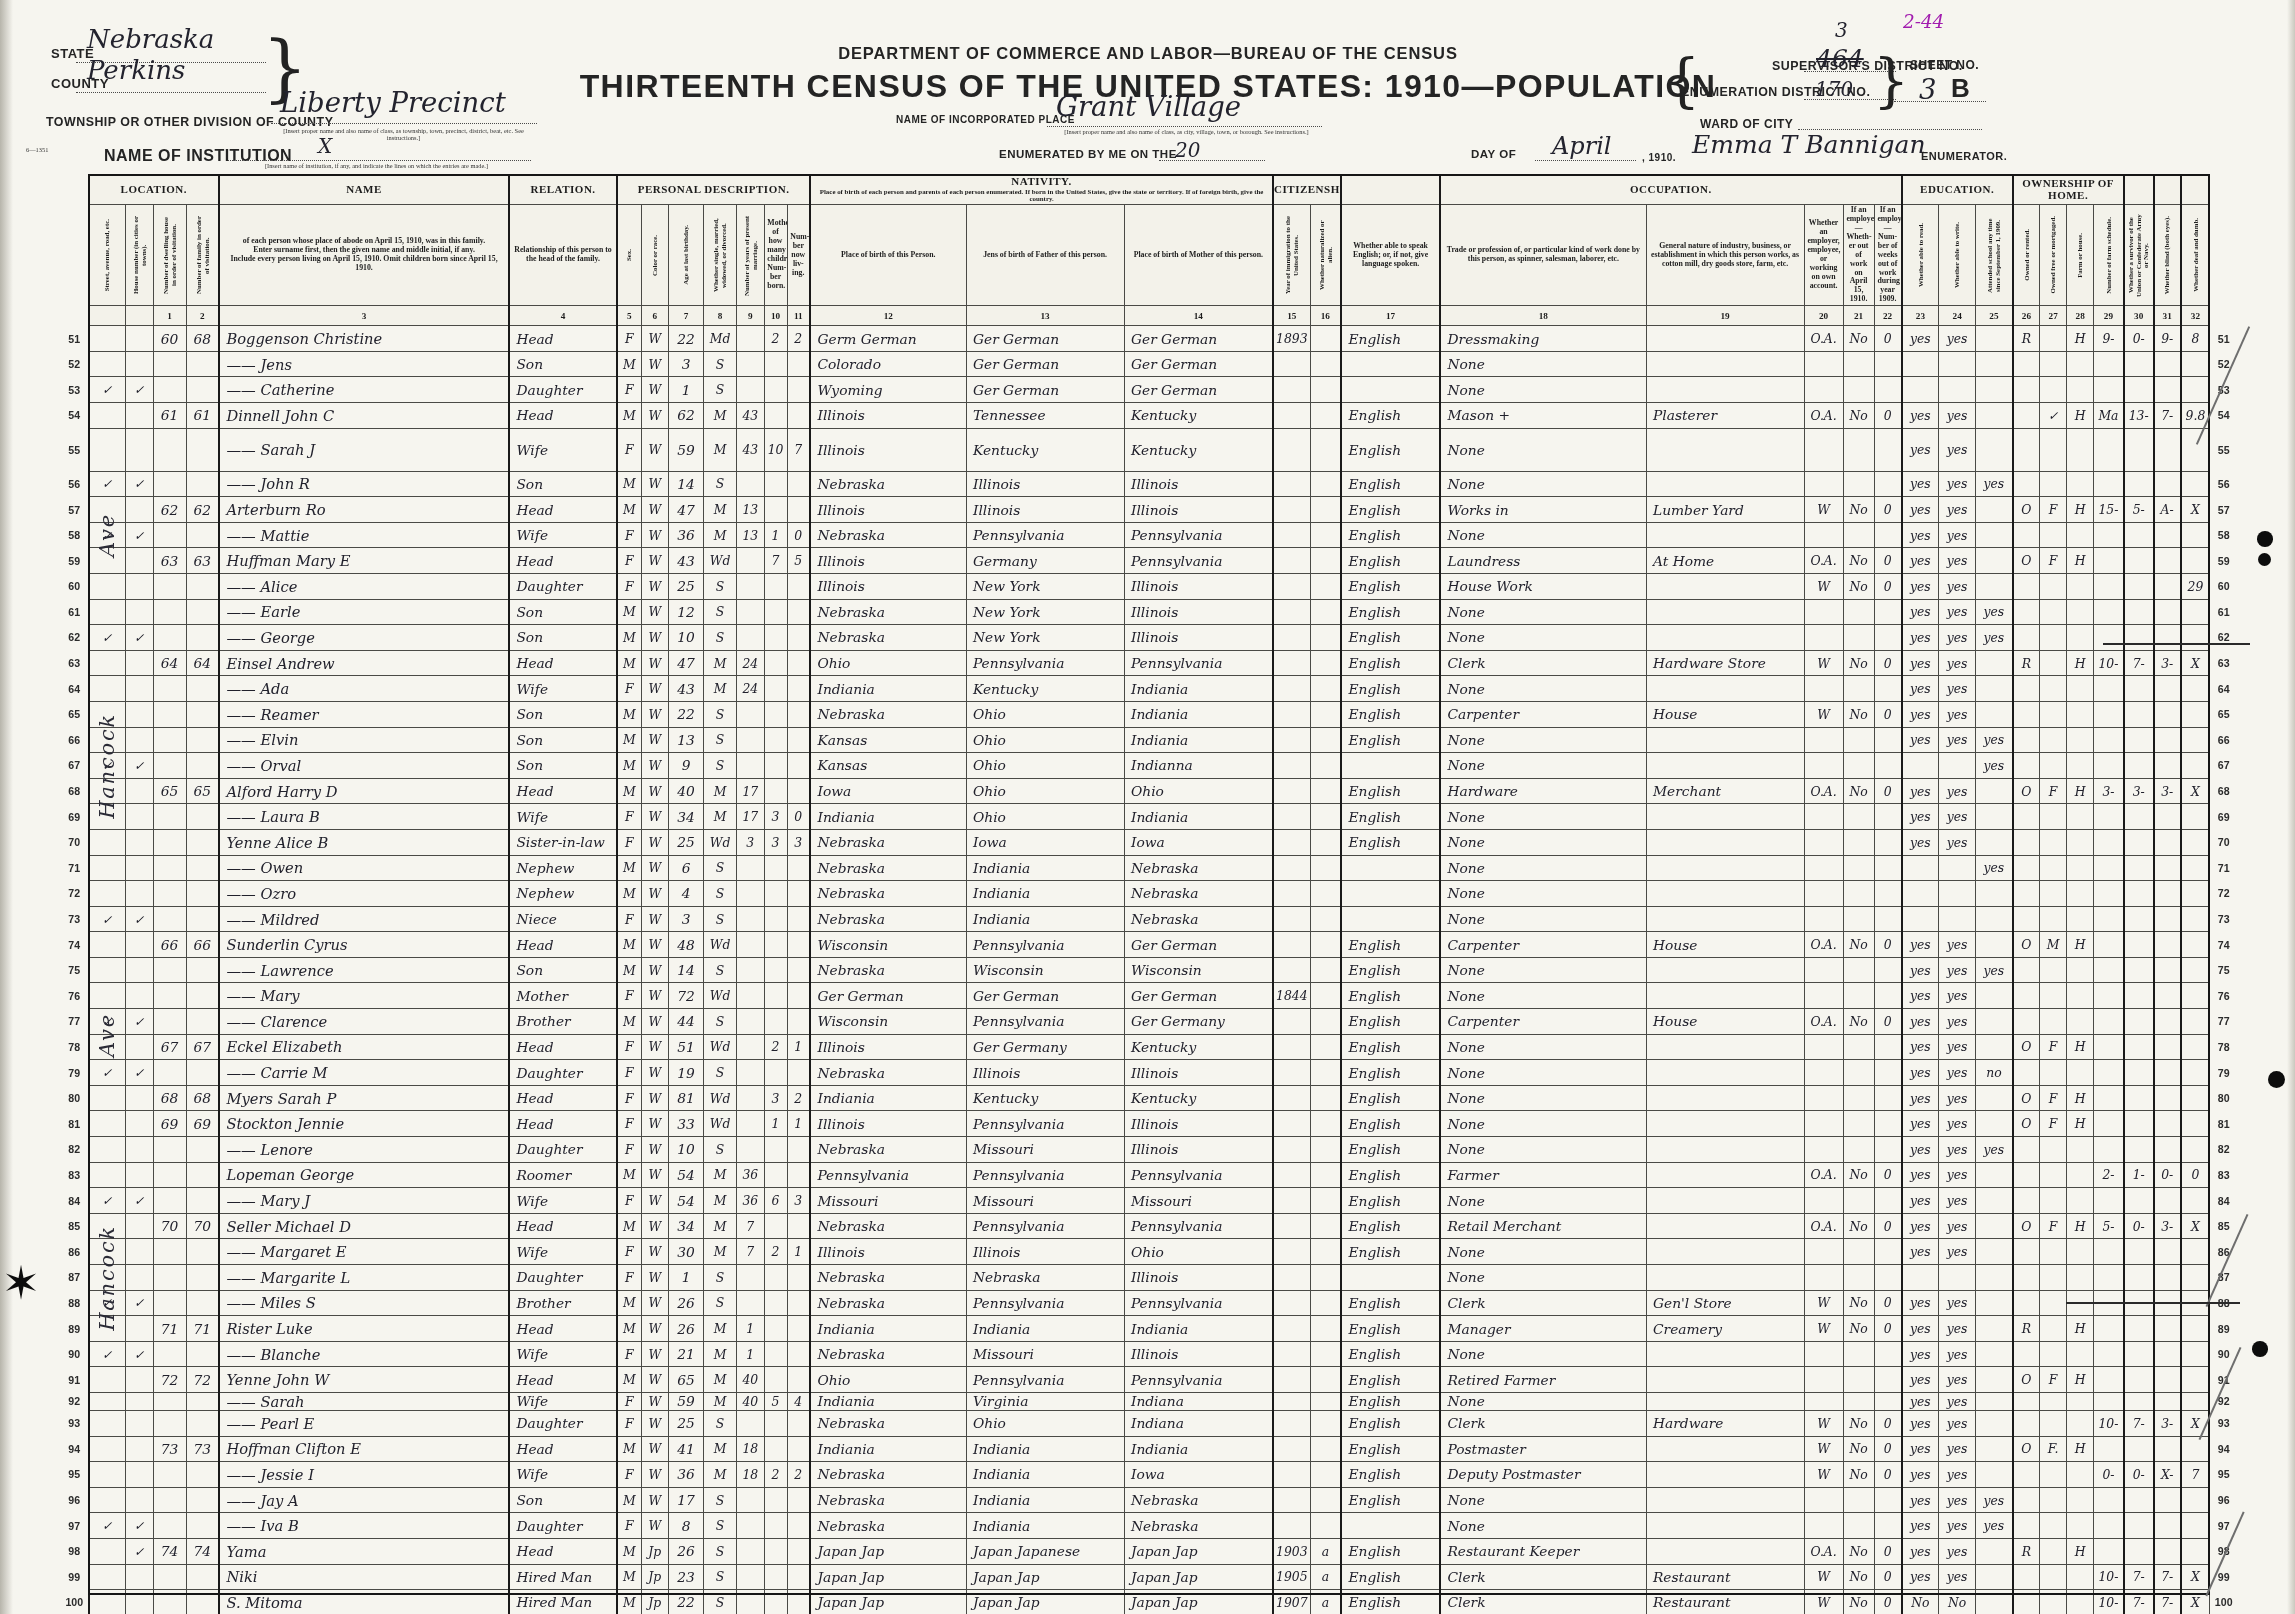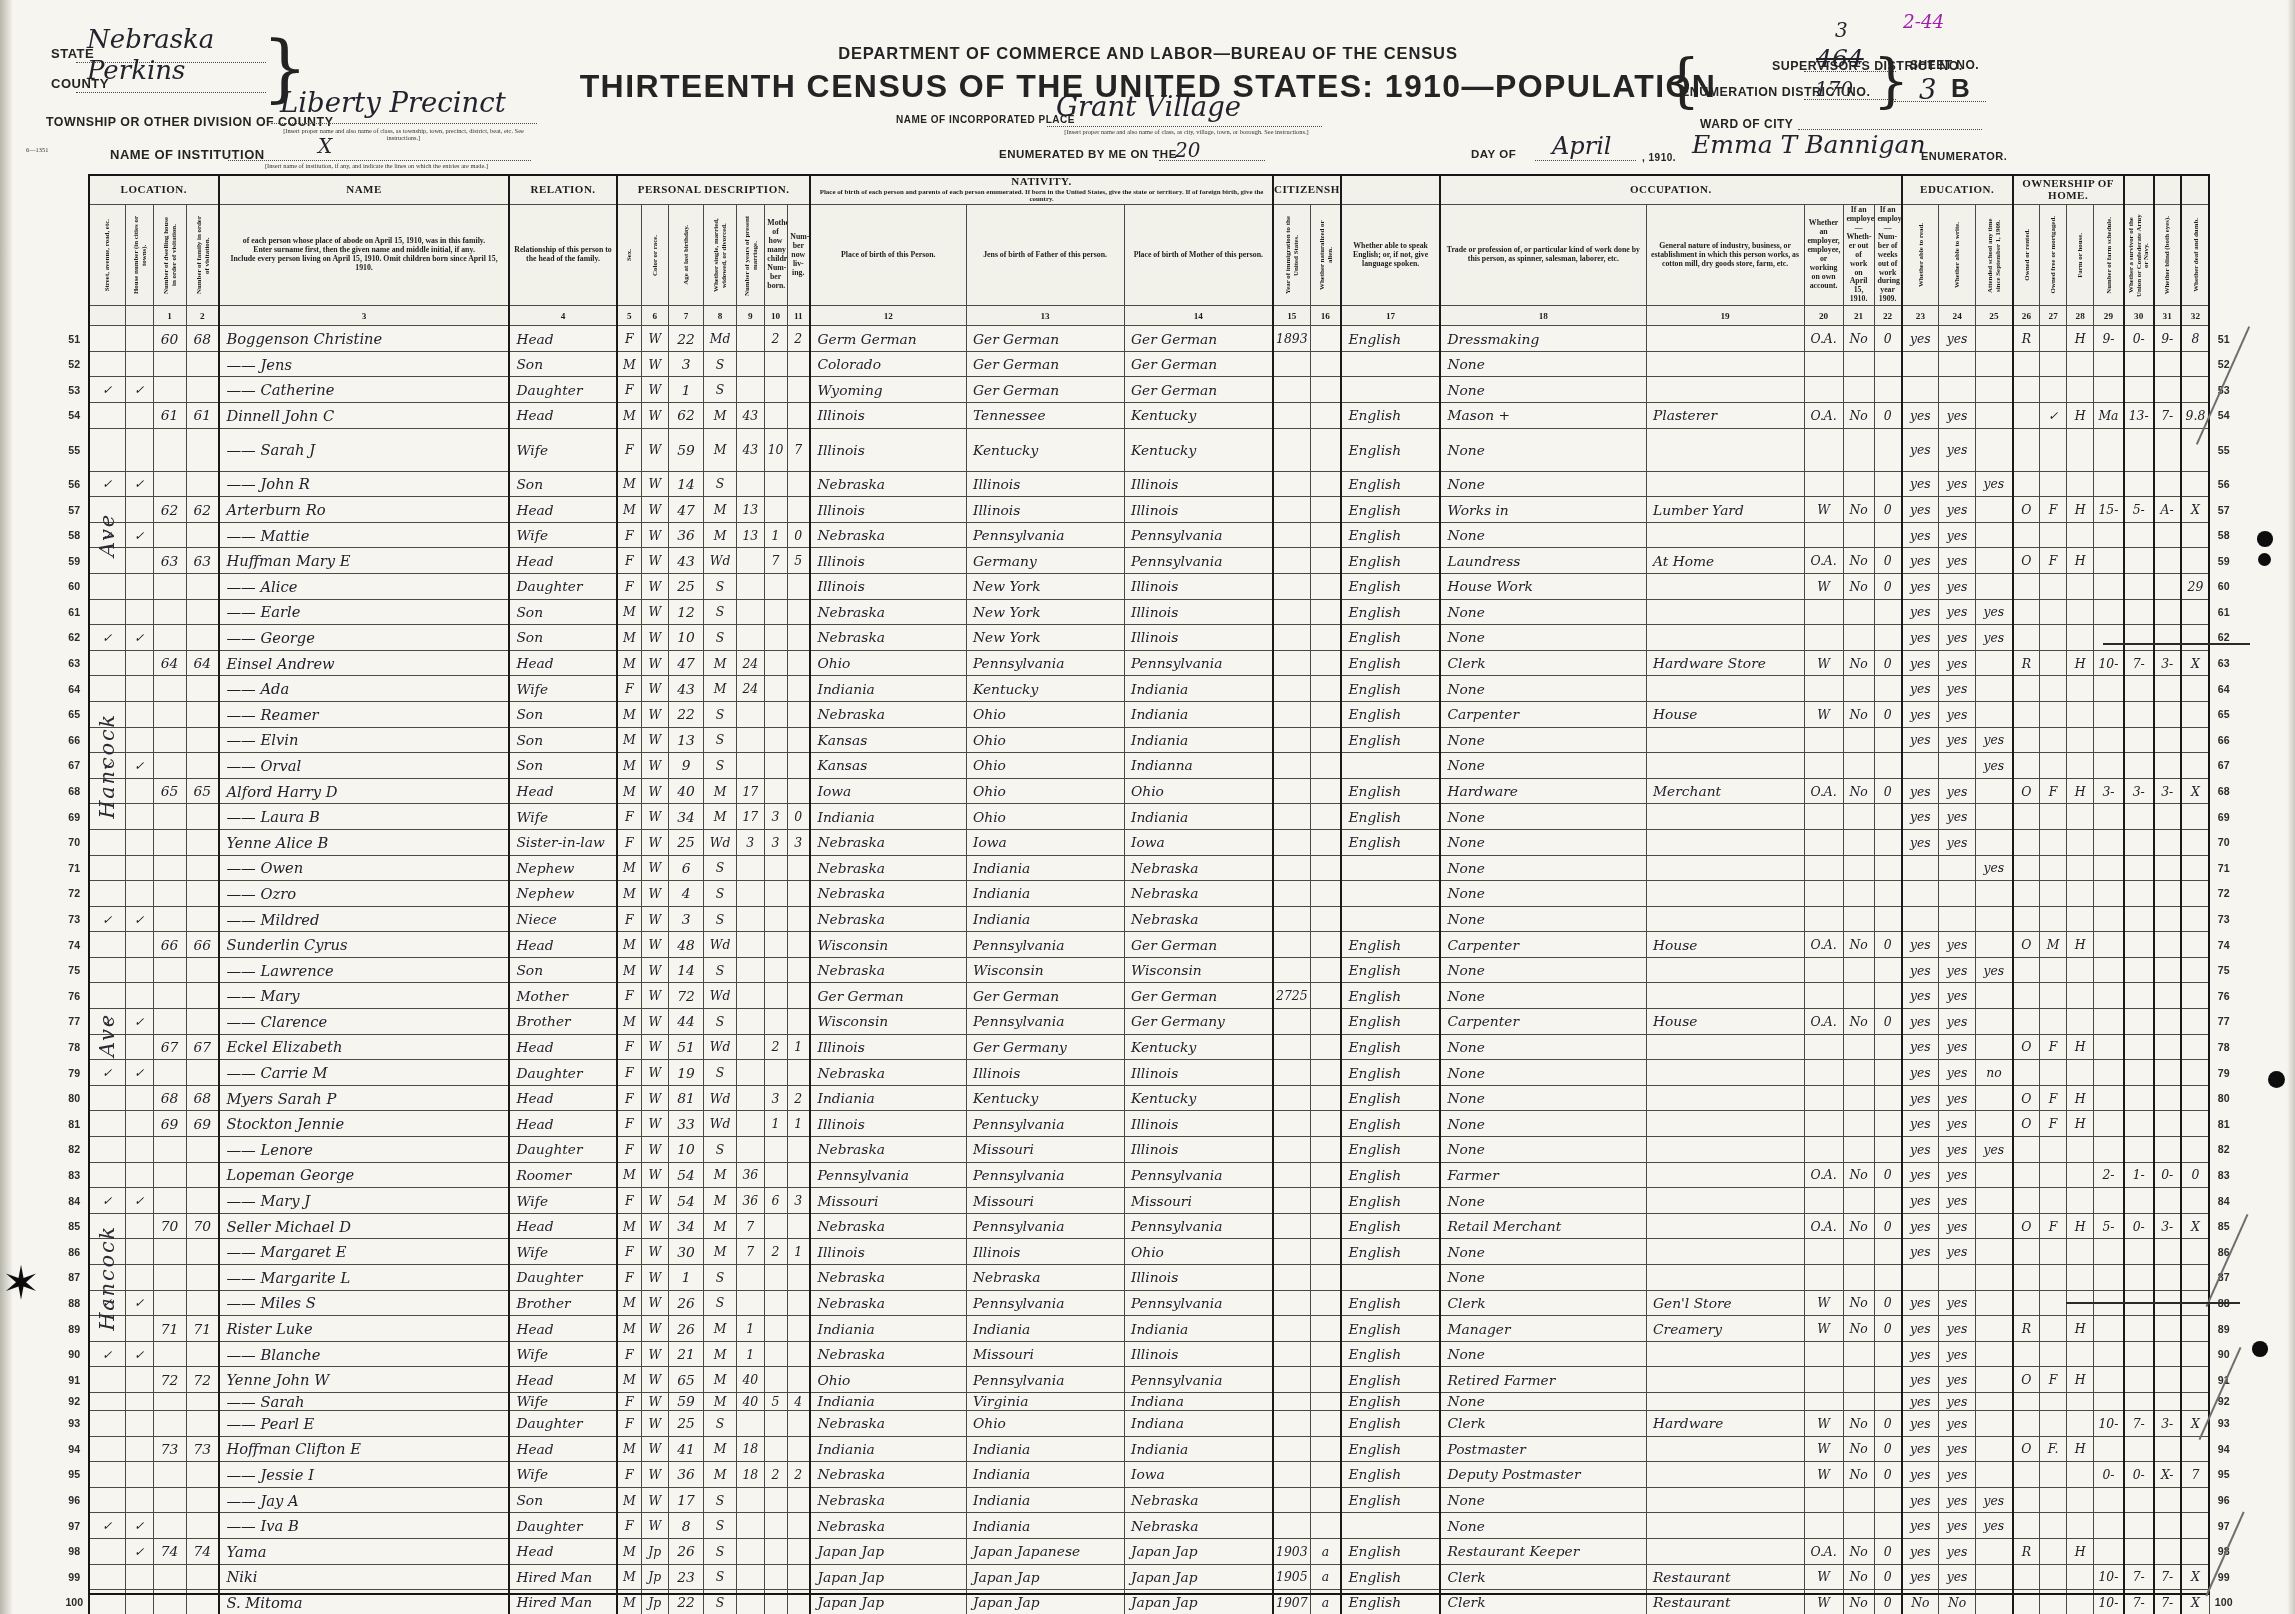--- a/index.html
+++ b/index.html
@@ -59,21 +59,21 @@
   <div class="abs hand" style="left:87px;top:55px;font-size:26px;">Perkins</div>
   <div class="abs dotline" style="left:76px;top:92px;width:190px;"></div>
 
   <div class="abs brace" style="left:262px;top:26px;font-size:72px;">}</div>
 
   <div class="abs lbl" style="left:46px;top:115px;font-size:12.4px;">TOWNSHIP OR OTHER DIVISION OF COUNTY</div>
   <div class="abs hand" style="left:280px;top:86px;font-size:27.5px;">Liberty Precinct</div>
   <div class="abs dotline" style="left:271px;top:123px;width:266px;"></div>
   <div class="abs note" style="left:266px;top:128px;width:275px;">[Insert proper name and also name of class, as township, town, precinct, district, beat, etc.   See instructions.]</div>
 
-  <div class="abs lbl" style="left:110px;top:147px;font-size:13px;">NAME OF INSTITUTION</div>
+  <div class="abs lbl" style="left:104px;top:147px;font-size:16px;">NAME OF INSTITUTION</div>
   <div class="abs dotline" style="left:228px;top:160px;width:303px;"></div>
   <div class="abs note" style="left:239px;top:163px;width:275px;">[Insert name of institution, if any, and indicate the lines on which the entries are made.]</div>
   <div class="abs hand" style="left:318px;top:134px;font-size:20px;">X</div>
 
   <div class="abs lbl" style="left:643px;top:44px;width:1010px;text-align:center;font-size:16.5px;letter-spacing:0.9px;">DEPARTMENT OF COMMERCE AND LABOR—BUREAU OF THE CENSUS</div>
   <div class="abs lbl" style="left:542px;top:68px;width:1212px;text-align:center;font-size:32px;letter-spacing:1.4px;">THIRTEENTH CENSUS OF THE UNITED STATES: 1910—POPULATION</div>
 
   <div class="abs lbl" style="left:896px;top:114px;font-size:10px;">NAME OF INCORPORATED PLACE</div>
   <div class="abs hand" style="left:1056px;top:90px;font-size:27.5px;">Grant Village</div>
   <div class="abs dotline" style="left:1047px;top:126px;width:275px;"></div>
@@ -1301,21 +1301,21 @@
           <td class="sm gb">F</td>
           <td class="sm">W</td>
           <td>72</td>
           <td class="sm">Wd</td>
           <td class="sm"></td>
           <td class="sm"></td>
           <td class="sm"></td>
           <td class="tl gb">Ger German</td>
           <td class="tl">Ger German</td>
           <td class="tl">Ger German</td>
-          <td class="sm gb">2725</td>
+          <td class="sm gb">1844</td>
           <td class="sm"></td>
           <td class="tl gb">English</td>
           <td class="tl gb">None</td>
           <td class="tl"></td>
           <td class="sm"></td>
           <td class="sm"></td>
           <td class="sm"></td>
           <td class="sm gb">yes</td>
           <td class="sm">yes</td>
           <td class="sm"></td>

